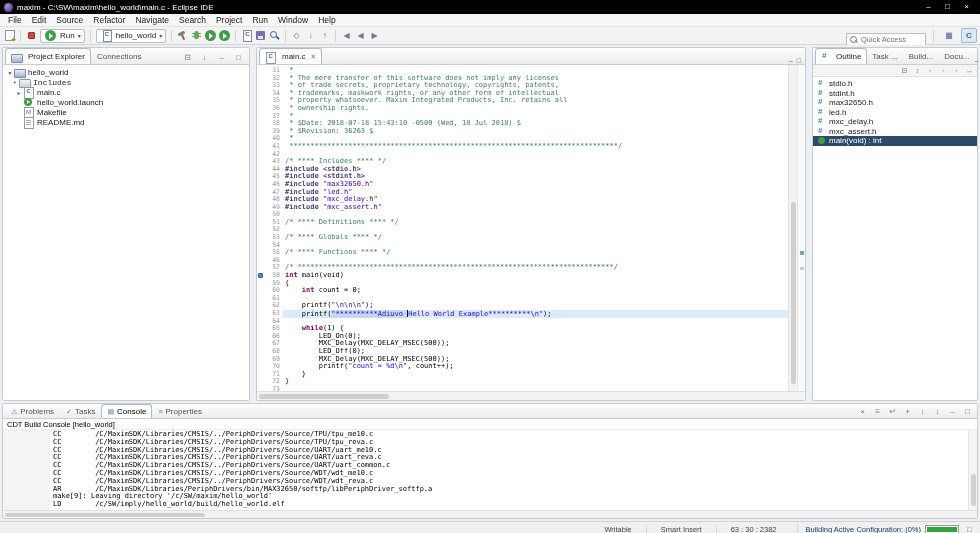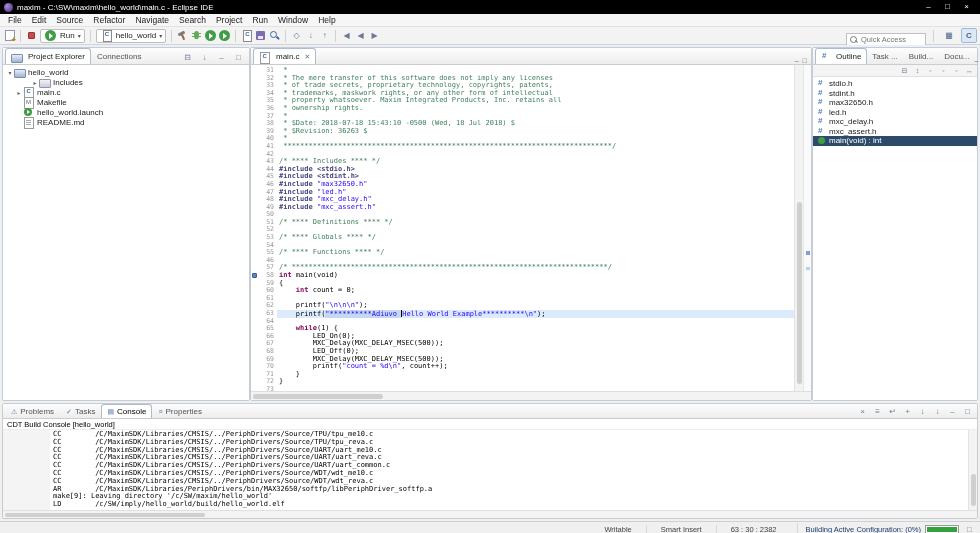--- a/index.html
+++ b/index.html
@@ -48,21 +48,21 @@
   .ic-debug::before{content:"";position:absolute;left:4px;top:2px;width:5px;height:8px;background:#64a85a;border-radius:50% 50% 45% 45%;}
   .ic-debug::after{content:"";position:absolute;left:2px;top:4px;width:9px;height:1px;background:#64a85a;box-shadow:0 3px 0 #64a85a;}
   .ic-file::before{content:"";position:absolute;left:3px;top:1px;width:7px;height:10px;background:#fff;border:1px solid #8a8a8a;}
   .ic-file::after{content:"C";position:absolute;left:5px;top:2px;font-size:6px;font-weight:bold;color:#3465a4;}
   .ic-save::before{content:"";position:absolute;inset:2px;background:#7a6fb0;border-radius:1px;}
   .ic-save::after{content:"";position:absolute;left:4px;top:7px;width:5px;height:3px;background:#e8e8f4;}
   .ic-search::before{content:"";position:absolute;left:2px;top:2px;width:5px;height:5px;border:1.5px solid #3465a4;border-radius:50%;}
   .ic-search::after{content:"";position:absolute;left:8px;top:8px;width:4px;height:1.5px;background:#3465a4;transform:rotate(45deg);border-radius:1px;}
 
   
-  .main-row{height:356px;display:flex;gap:0;padding:2px 2px 0 2px;background:#eceff3;flex:none;}
+  .main-row{height:356px;display:flex;gap:6px;padding:2px 2px 0 2px;background:#eceff3;flex:none;}
   .panel{background:#f4f4f4;border:1px solid #c6ccd4;display:flex;flex-direction:column;border-radius:2px;}
   .panel.left{width:248px;flex:none;}
   .panel.right{width:166px;flex:none;}
   .editor-area{flex:1;display:flex;flex-direction:column;border:1px solid #c6ccd4;background:#fff;border-radius:2px;min-width:0;}
 
   .tab-row{height:17px;display:flex;align-items:flex-end;background:linear-gradient(#fdfdfd,#ededed);border-bottom:1px solid #ccc;flex:none;padding-left:2px;}
   .tab{display:flex;align-items:center;gap:3px;padding:0 5px;font-size:8px;border:1px solid #aebccd;border-bottom:none;border-radius:3px 3px 0 0;background:#fff;height:16px;white-space:nowrap;}
   .tab.inactive{background:transparent;border-color:transparent;color:#555;}
   .tab .close{color:#777;font-size:7px;margin-left:2px;}
   .panel-btns{margin-left:auto;display:flex;align-items:center;gap:4px;padding-right:4px;color:#667;font-size:7px;}
@@ -237,39 +237,39 @@
             <span class="tb-glyph">–</span>
             <span class="tb-glyph">□</span>
           </div>
       </div>
       <div class="tree-wrap">
           <div class="tree-row" style="padding-left: 3px;">
             <span class="twistie">▾</span>
             <span class="ticon project"></span>
             <span class="tlabel">hello_world</span>
           </div>
-          <div class="tree-row" style="padding-left: 28px;">
+          <div class="tree-row" style="padding-left: 8px; font-family: Liberation Mono, monospace;">
             <span class="twistie">▸</span>
             <span class="ticon includes"></span>
             <span class="tlabel">Includes</span>
           </div>
           <div class="tree-row" style="padding-left: 12px;">
             <span class="twistie">▸</span>
             <span class="ticon c-file"></span>
             <span class="tlabel">main.c</span>
           </div>
           <div class="tree-row" style="padding-left: 12px;">
             <span class="twistie">&nbsp;</span>
+            <span class="ticon launch-file"></span>
+            <span class="tlabel">hello_world.launch</span>
+          </div>
+          <div class="tree-row" style="padding-left: 12px;">
+            <span class="twistie">&nbsp;</span>
             <span class="ticon makefile"></span>
             <span class="tlabel">Makefile</span>
-          </div>
-          <div class="tree-row" style="padding-left: 12px;">
-            <span class="twistie">&nbsp;</span>
-            <span class="ticon launch-file"></span>
-            <span class="tlabel">hello_world.launch</span>
           </div>
           <div class="tree-row" style="padding-left: 12px;">
             <span class="twistie">&nbsp;</span>
             <span class="ticon text-file"></span>
             <span class="tlabel">README.md</span>
           </div>
         </div>
     </div>
 
     <div class="editor-area">

